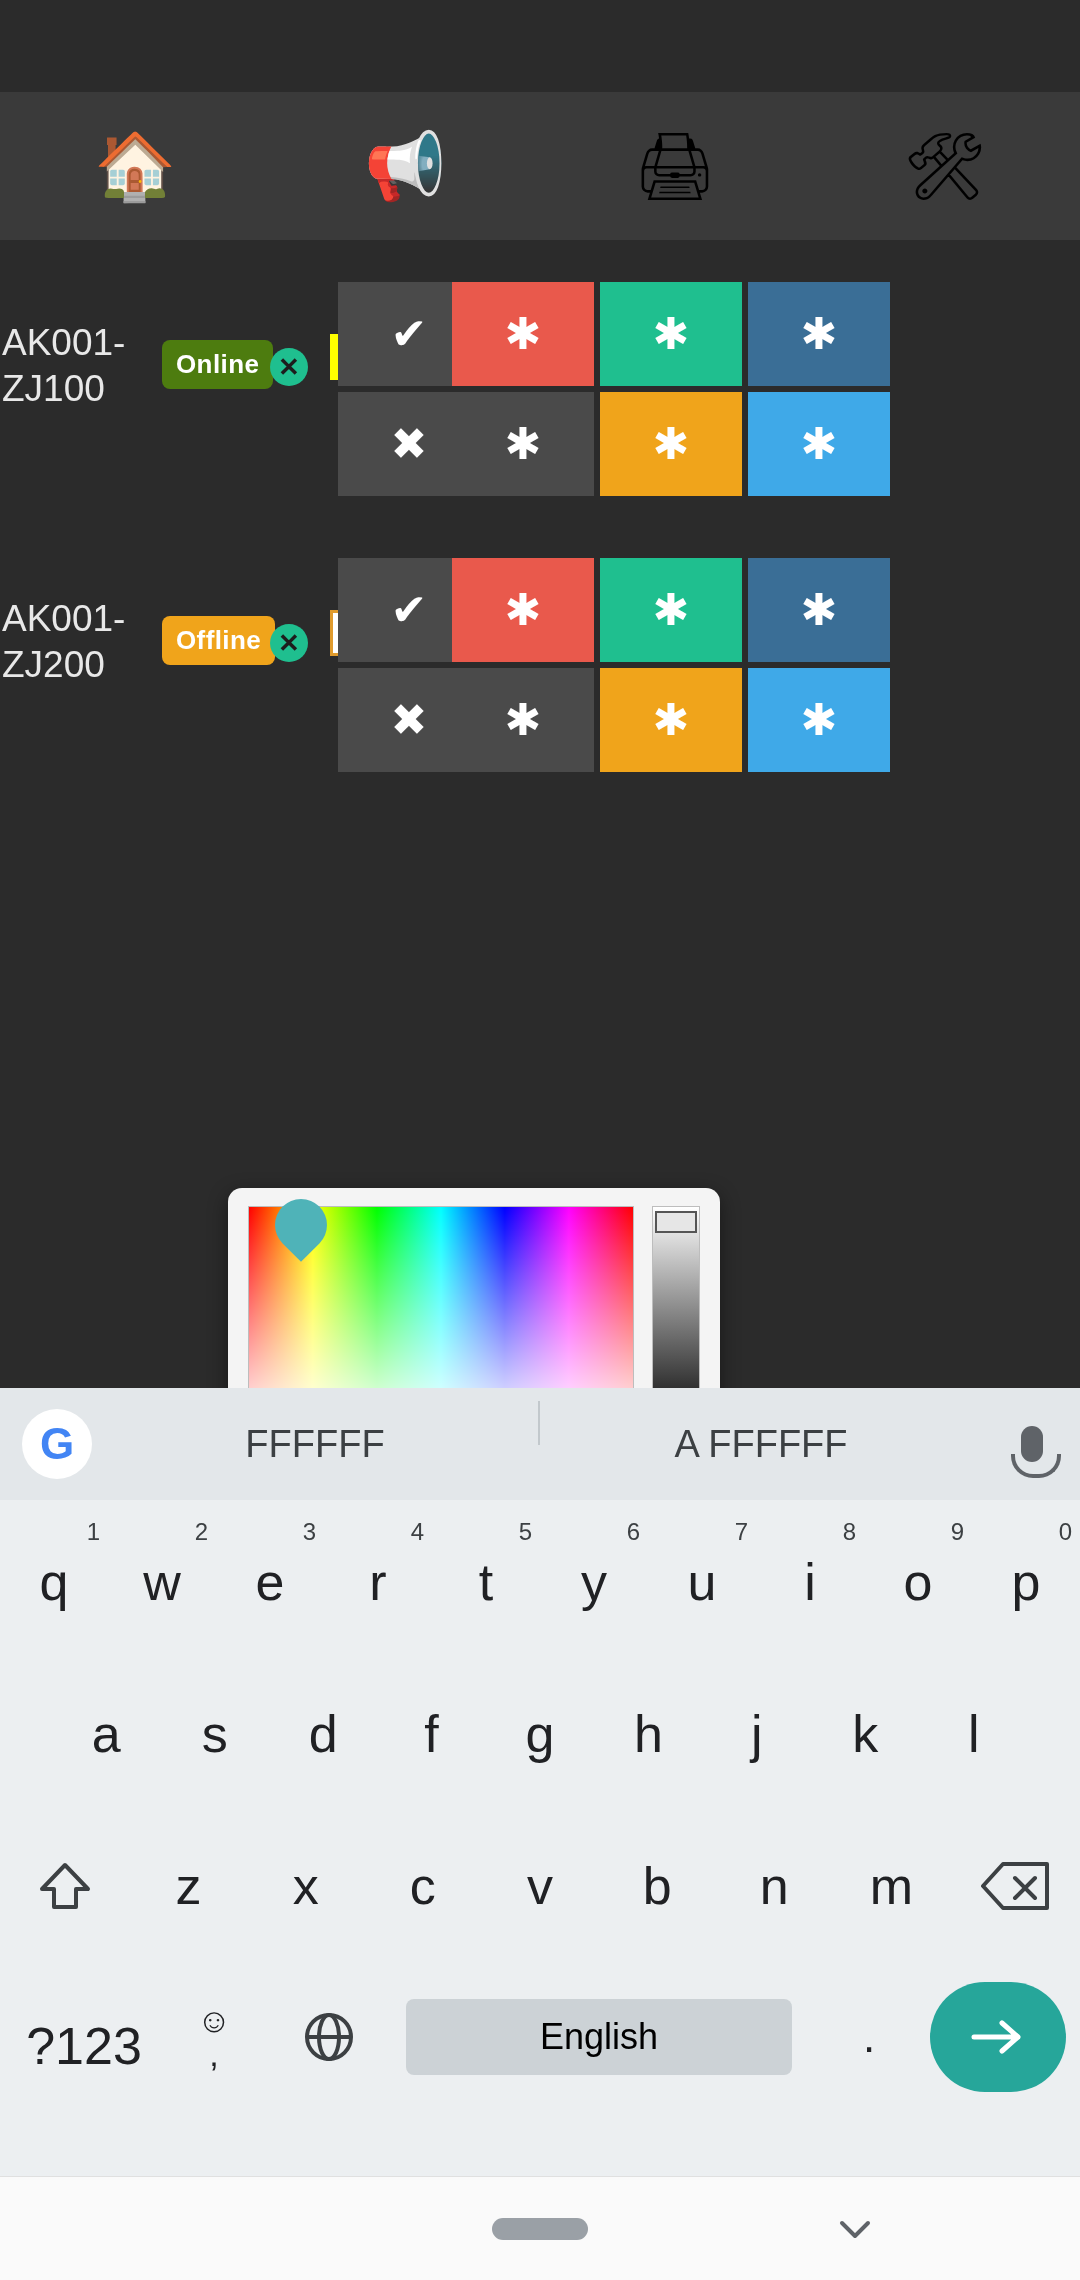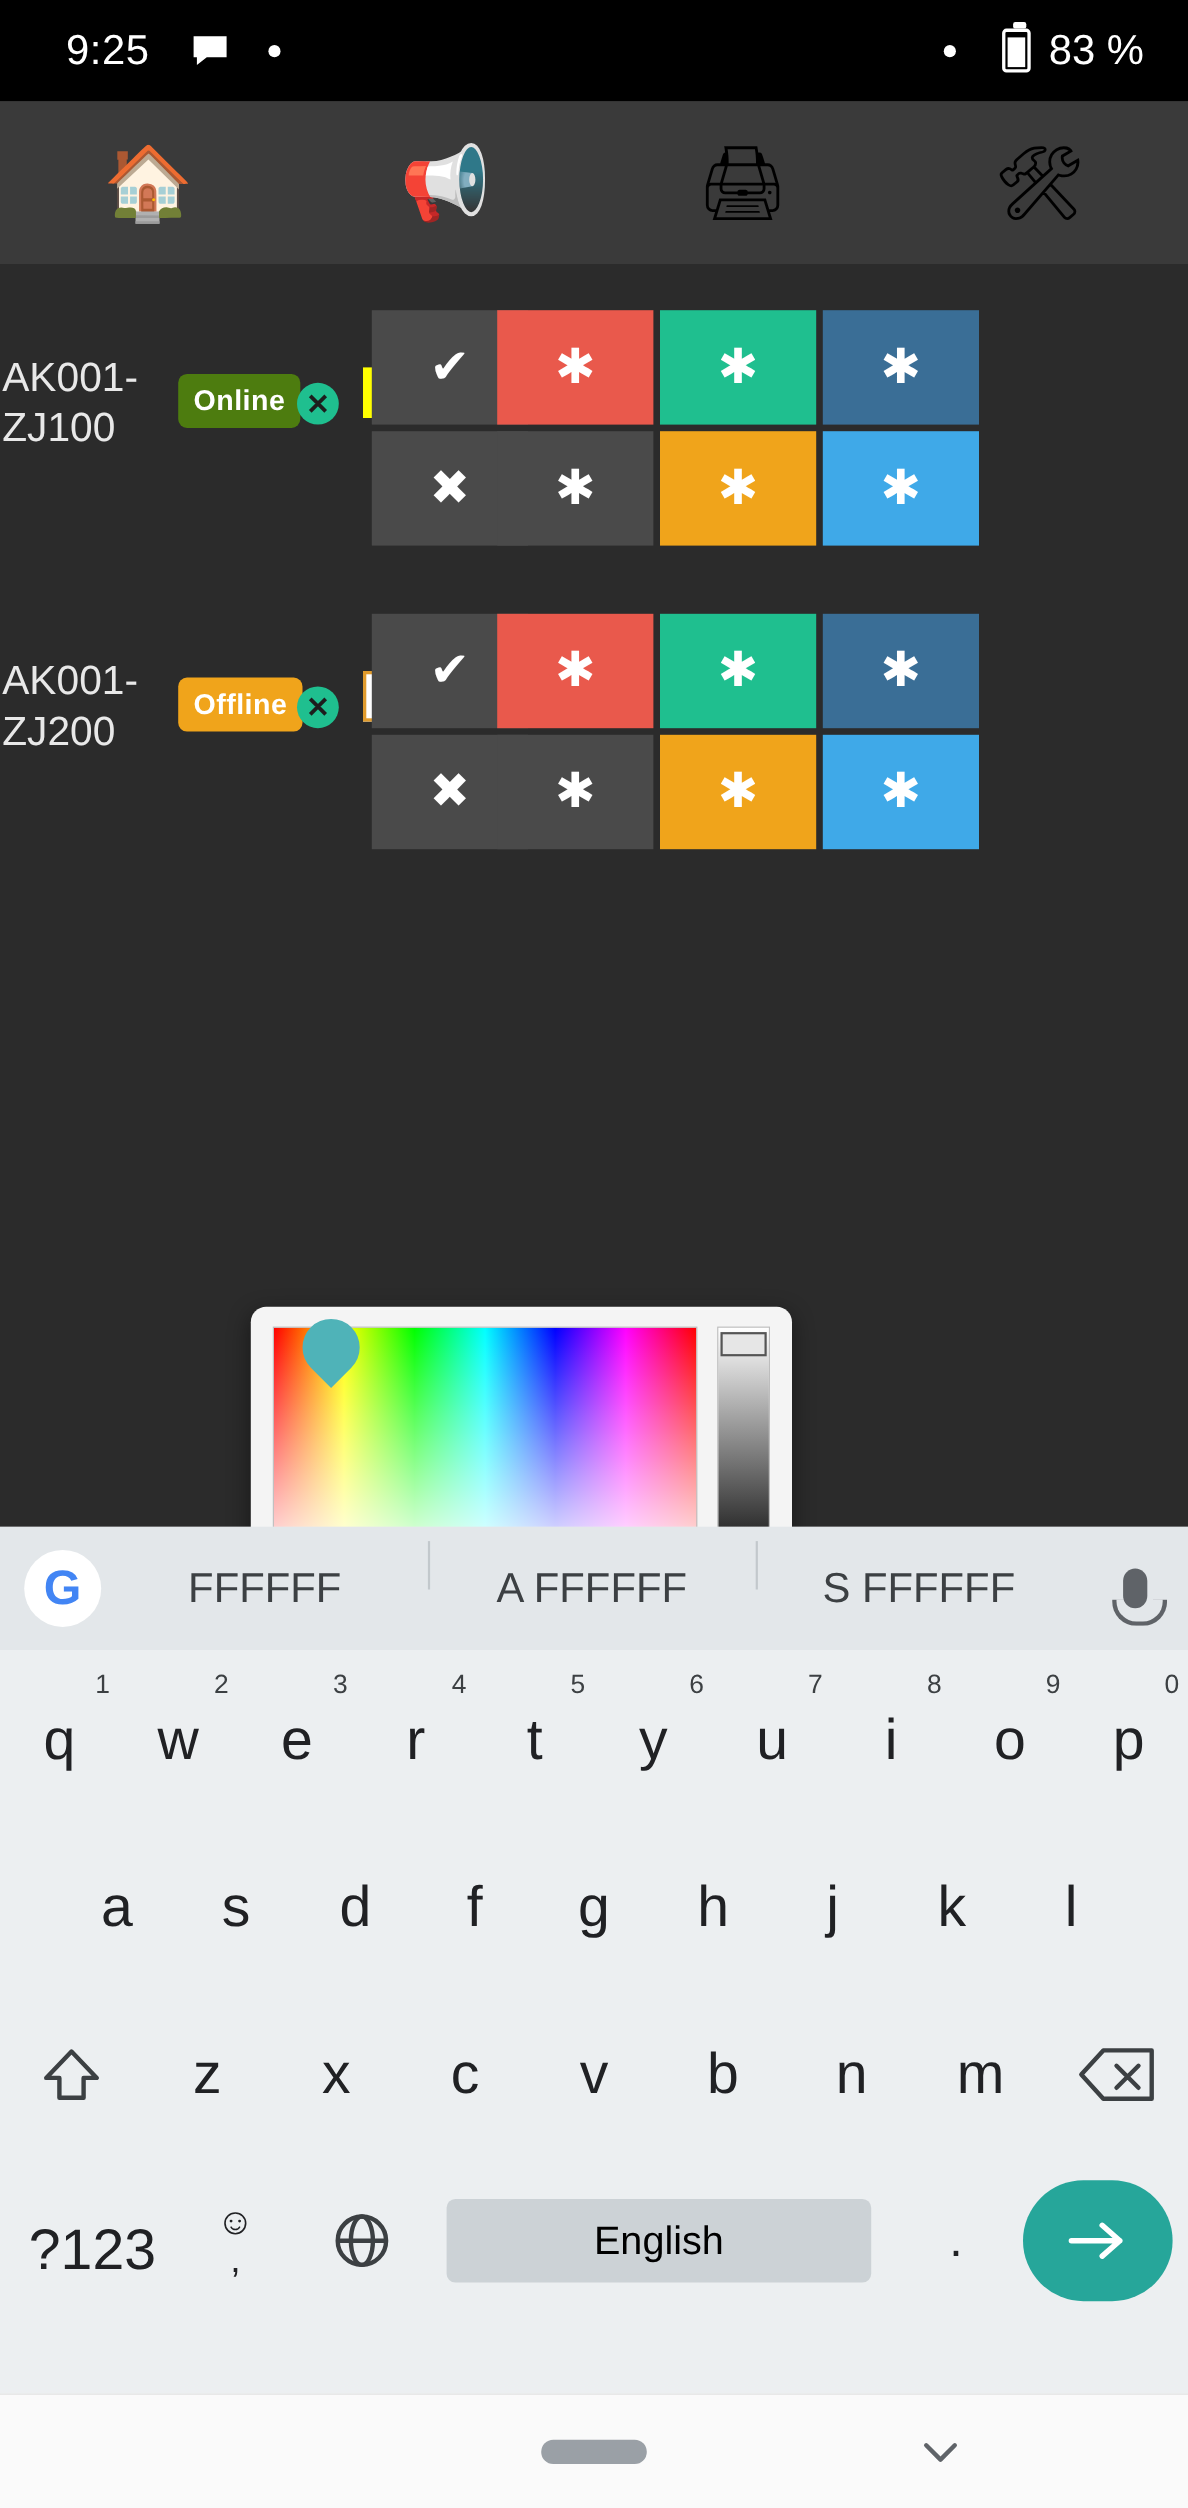--- a/index.html
+++ b/index.html
@@ -181,36 +181,20 @@
     display: flex; align-items: center;
   }
   .nav-pill { width: 96px; height: 22px; border-radius: 11px; background: #9aa0a6; margin-left: 492px; }
   .nav-chev { margin-left: 244px; width: 46px; height: 46px; }
 </style>
 </head>
 <body>
 
 <div id="screen">
 
-  <div class="statusbar">
-    <div class="status-clock">9:25</div>
-    <div class="status-icon-chat">
-      <svg width="34" height="30" viewBox="0 0 34 30">
-          <path d="M2 2h30v19H14L5 28v-7H2z" fill="#fff"></path>
-        </svg>
-    </div>
-    <div class="status-dot"></div>
-    <div class="status-right">
-      <div class="status-dot2"></div>
-      <div class="batt">
-          <div class="batt-fill"></div>
-        </div>
-      <div class="batt-text">83 %</div>
-    </div>
-  </div>
 
   <div class="toolbar">
     <div class="tb-item">🏠</div>
     <div class="tb-item">📢</div>
     <div class="tb-item">🖨</div>
     <div class="tb-item">🛠</div>
   </div>
 
   <div class="devlist">
 
@@ -278,21 +262,20 @@
     <div class="val-bar">
       <div class="val-knob"></div>
     </div>
   </div>
 
   <div class="kb">
     <div class="kb-suggest">
       <div class="g-logo">G</div>
       <div class="sug">FFFFFF</div>
       <div class="sug">A FFFFFF</div>
-      <div class="sug">S FFFFFF</div>
       <div class="mic">
           <div class="mic-shape"></div>
         </div>
     </div>
 
     <div class="kb-rows">
       <div class="kb-row">
         <div class="key"><span class="num">1</span><span>q</span></div>
         <div class="key"><span class="num">2</span><span>w</span></div>
         <div class="key"><span class="num">3</span><span>e</span></div>

